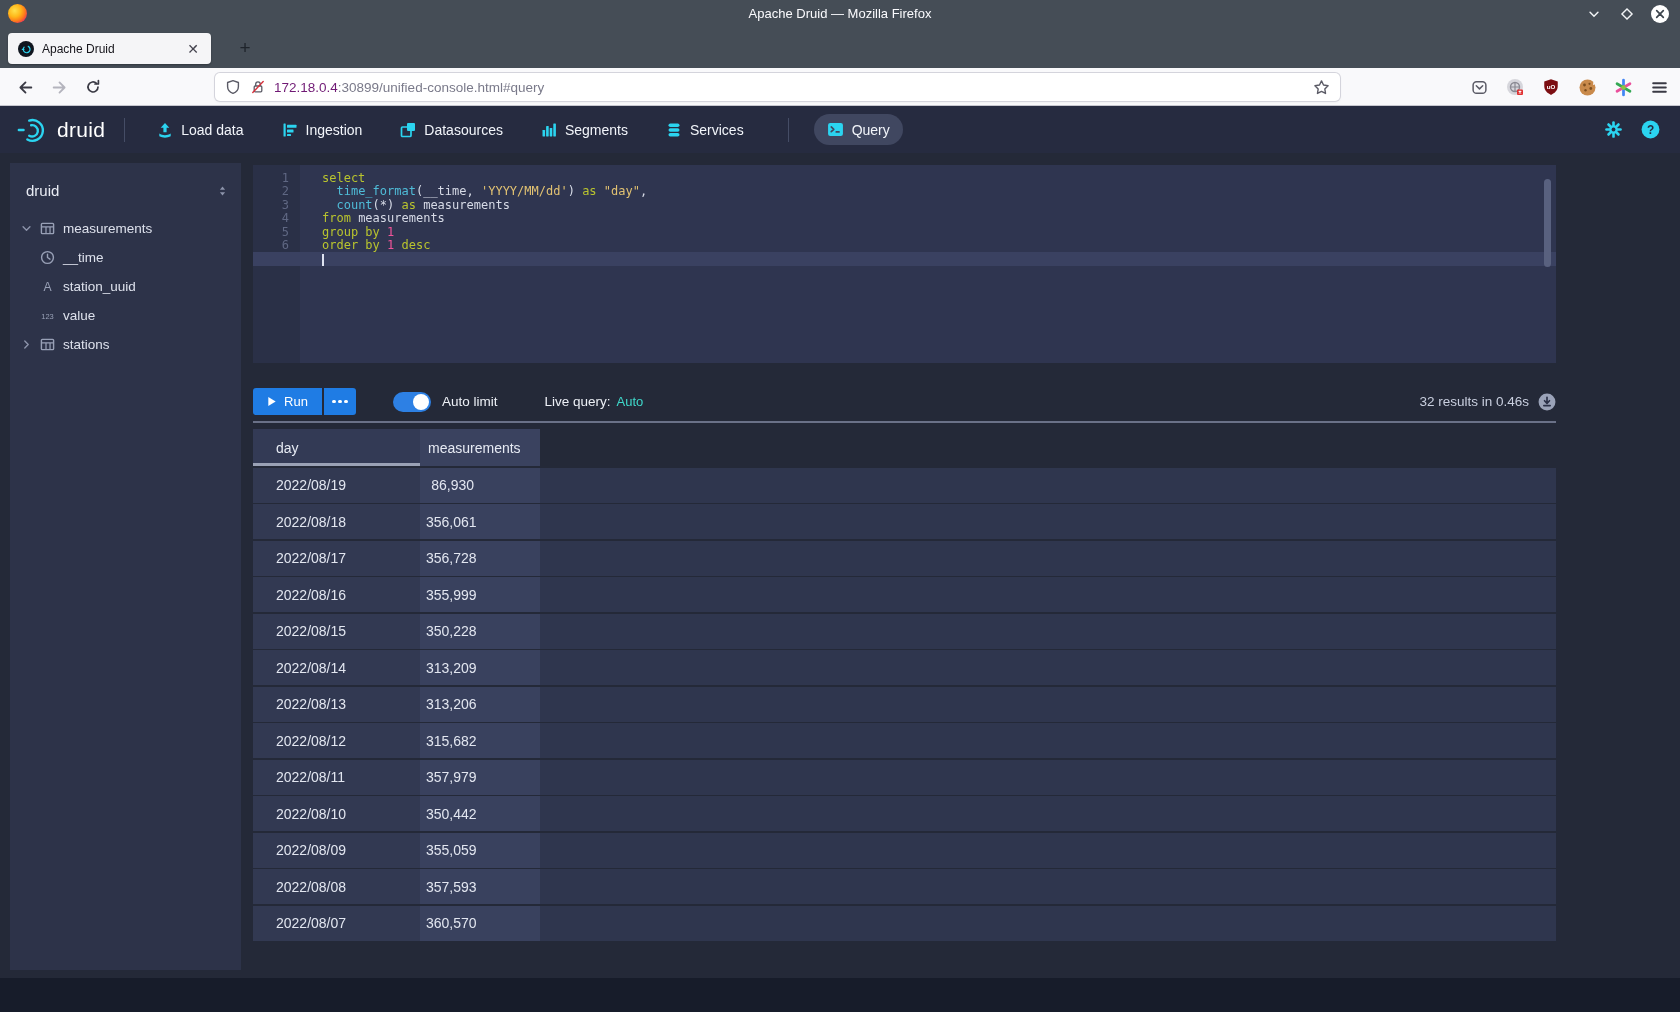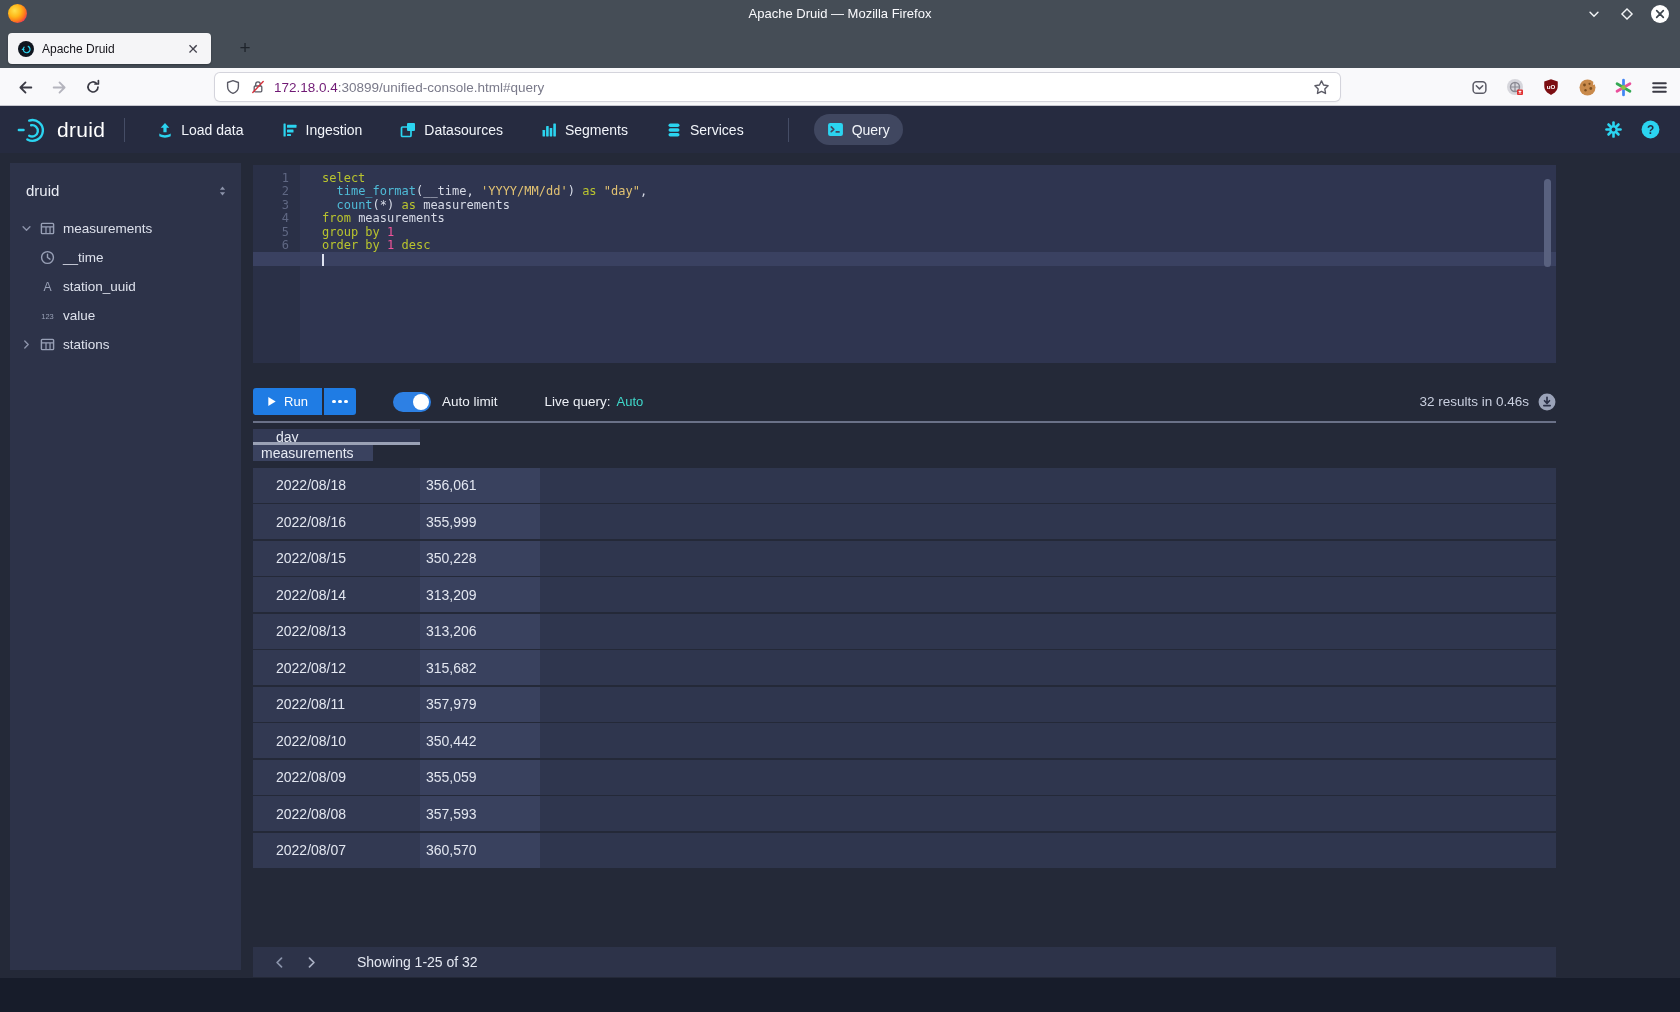--- a/index.html
+++ b/index.html
@@ -94,21 +94,21 @@
   .rb-label{color:#edf0f6;font-size:13.5px;margin-left:11px;}
   .rb-live{color:#edf0f6;font-size:13.5px;margin-left:47px;}
   .rb-auto{color:#3fd8ca;font-size:13px;margin-left:6px;cursor:pointer;}
   .rb-spacer{flex:1;}
   .rb-status{color:#c9cfdf;font-size:13.5px;}
   .dl-icon{margin-left:9px;cursor:pointer;display:flex;}
 
   .res-divider{position:absolute;left:0;top:268px;width:1303px;height:2px;background:#6a7188;}
 
   .results{position:absolute;left:0;top:276px;width:1303px;}
-  .rhead{display:flex;height:37px;flex-direction:column;}
+  .rhead{display:flex;height:37px;}
   .rhead .hday{width:167px;background:#333a55;color:#e6eaf3;font-size:14px;display:flex;align-items:center;
                padding-left:23px;position:relative;cursor:pointer;}
   .rhead .hday::after{content:"";position:absolute;left:0;right:0;bottom:0;height:3px;background:#9aa1b5;}
   .rhead .hmeas{width:120px;background:#3a425f;color:#e6eaf3;font-size:14px;display:flex;align-items:center;
                 padding-left:8px;cursor:pointer;}
   .rrow{display:flex;height:35px;margin-top:1.5px;}
   .rrow .cday{width:167px;background:#323952;color:#e2e6f0;font-size:14px;display:flex;align-items:center;
               padding-left:23px;cursor:pointer;}
   .rrow .cmeas{width:120px;background:#39415e;color:#e2e6f0;font-size:14px;display:flex;align-items:center;cursor:pointer;}
   .rrow .cmeas span{display:inline-block;width:48px;margin-left:6px;text-align:right;}
@@ -481,27 +481,41 @@
 
       <div class="res-divider"></div>
 
       <div class="results">
         <div class="rhead">
           <div class="hday">day</div>
           <div class="hmeas">measurements</div>
         </div>
         <div id="result-rows">
             <div class="rrow">
+              <div class="cday">2022/08/19</div>
+              <div class="cmeas">
+                <span>86,930</span>
+              </div>
+              <div class="cfill"></div>
+            </div>
+            <div class="rrow">
               <div class="cday">2022/08/18</div>
               <div class="cmeas">
                 <span>356,061</span>
               </div>
               <div class="cfill"></div>
             </div>
             <div class="rrow">
+              <div class="cday">2022/08/17</div>
+              <div class="cmeas">
+                <span>356,728</span>
+              </div>
+              <div class="cfill"></div>
+            </div>
+            <div class="rrow">
               <div class="cday">2022/08/16</div>
               <div class="cmeas">
                 <span>355,999</span>
               </div>
               <div class="cfill"></div>
             </div>
             <div class="rrow">
               <div class="cday">2022/08/15</div>
               <div class="cmeas">
                 <span>350,228</span>
@@ -560,31 +574,18 @@
             <div class="rrow">
               <div class="cday">2022/08/07</div>
               <div class="cmeas">
                 <span>360,570</span>
               </div>
               <div class="cfill"></div>
             </div>
           </div>
       </div>
 
-      <div class="pagination">
-        <span class="pg-btn">
-          <svg width="13" height="13" viewBox="0 0 16 16">
-              <path d="M10.5 2.5L5 8l5.5 5.5" stroke="#8a93aa" stroke-width="2.1" fill="none" stroke-linecap="round" stroke-linejoin="round"></path>
-            </svg>
-        </span>
-        <span class="pg-btn">
-          <svg width="13" height="13" viewBox="0 0 16 16">
-              <path d="M5.5 2.5L11 8l-5.5 5.5" stroke="#aab1c4" stroke-width="2.1" fill="none" stroke-linecap="round" stroke-linejoin="round"></path>
-            </svg>
-        </span>
-        <span class="pg-label">Showing 1-25 of 32</span>
-      </div>
 
     </main>
   </div>
 
   <div class="bottomstrip"></div>
 </div>
 
 </body></html>

